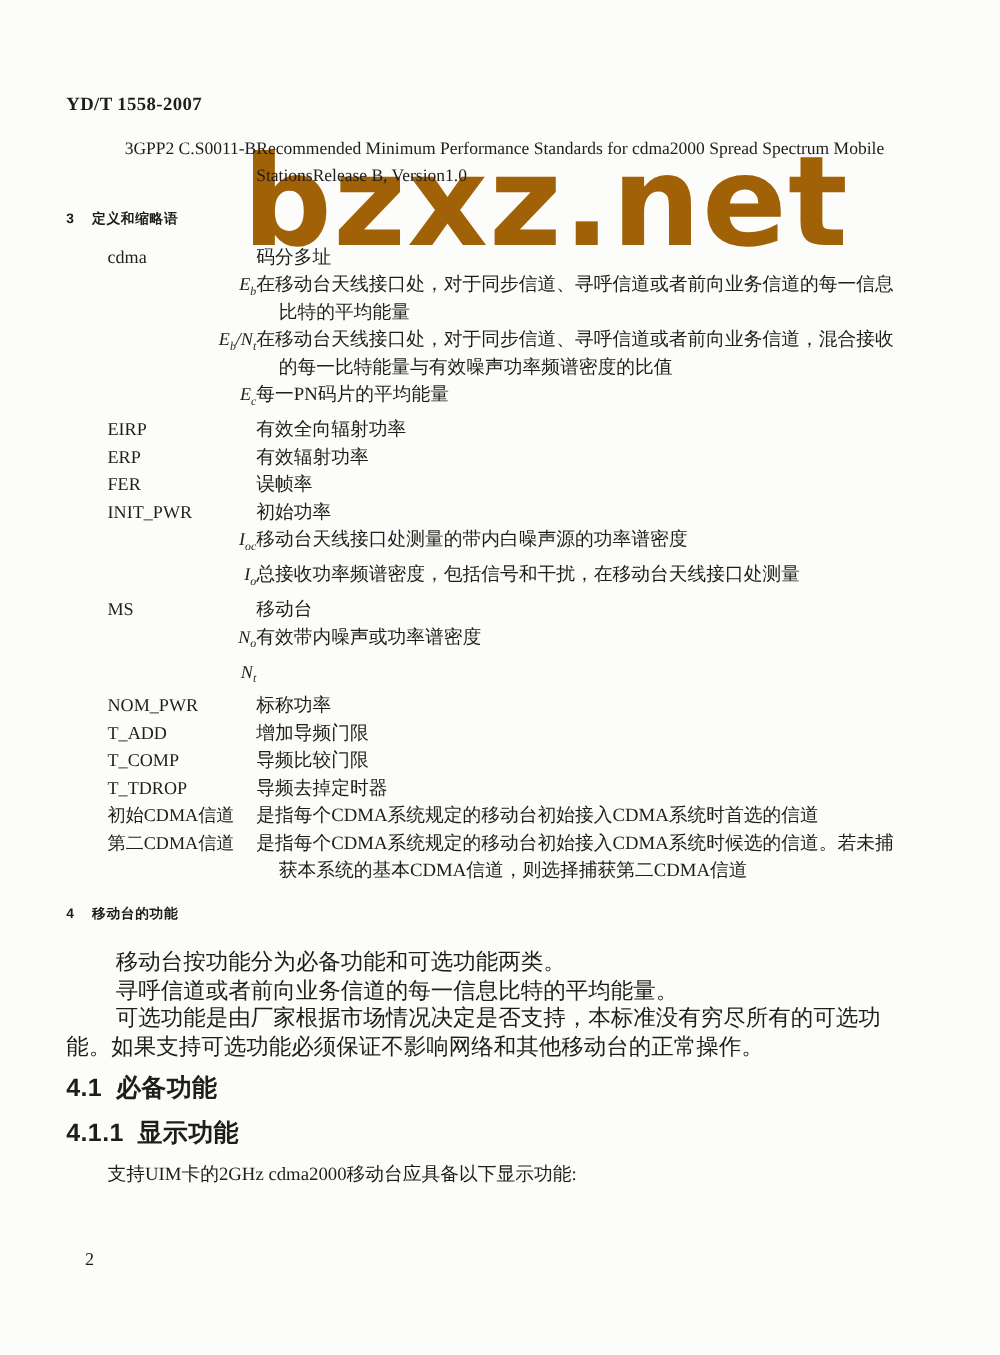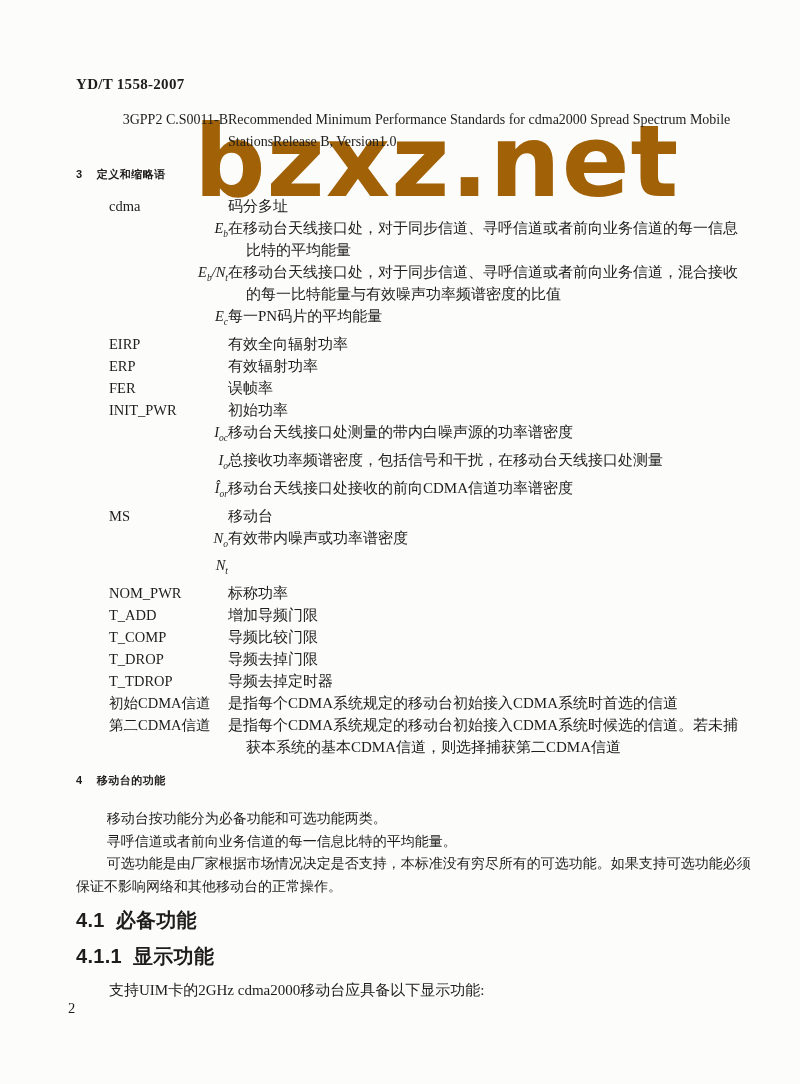--- a/index.html
+++ b/index.html
@@ -19,21 +19,21 @@
     font-family:"DejaVu Sans", sans-serif;
     font-weight:bold;
     font-size:100px;
     line-height:1;
     letter-spacing:1px;
     user-select:none;
     z-index:0;
   }
   .content{
     position:absolute;
-    left:76px;top:76px;
+    left:53px;top:76px;
     width:676px;
     z-index:1;
   }
   .doc-number{
     font-size:15px;
     font-weight:bold;
     letter-spacing:.3px;
     margin:0 0 16px 0;
   }
   .ref-row{
@@ -65,21 +65,21 @@
     white-space:nowrap;
   }
   .term.it{font-style:italic;text-align:right;}
   .term sub{font-size:9.5px;font-style:inherit;}
   .def{
     flex:1;min-width:0;
     padding-left:18px;text-indent:-18px;
   }
   .paras{margin:20px 0 8px 0;}
   .para{
-    font-size:14px;
+    font-size:18px;
     line-height:22.5px;
     text-indent:2.2em;
     margin:0;
   }
   .sub-heading{
     font-size:20px;
     font-weight:bold;
     font-family:"Liberation Sans", sans-serif;
     margin:9px 0 9px 0;
     letter-spacing:.3px;
@@ -153,24 +153,20 @@
         </div>
         <div class="def-row">
           <span class="term it"><span>I</span><sub>oc</sub></span>
           <span class="def">移动台天线接口处测量的带内白噪声源的功率谱密度</span>
         </div>
         <div class="def-row">
           <span class="term it"><span>I</span><sub>o</sub></span>
           <span class="def">总接收功率频谱密度，包括信号和干扰，在移动台天线接口处测量</span>
         </div>
         <div class="def-row">
-          <span class="term it"><span>Î</span><sub>or</sub></span>
-          <span class="def">移动台天线接口处接收的前向CDMA信道功率谱密度</span>
-        </div>
-        <div class="def-row">
           <span class="term"><span>MS</span></span>
           <span class="def">移动台</span>
         </div>
         <div class="def-row">
           <span class="term it"><span>N</span><sub>o</sub></span>
           <span class="def">有效带内噪声或功率谱密度</span>
         </div>
         <div class="def-row">
           <span class="term it"><span>N</span><sub>t</sub></span>
         </div>
@@ -178,24 +174,20 @@
           <span class="term"><span>NOM_PWR</span></span>
           <span class="def">标称功率</span>
         </div>
         <div class="def-row">
           <span class="term"><span>T_ADD</span></span>
           <span class="def">增加导频门限</span>
         </div>
         <div class="def-row">
           <span class="term"><span>T_COMP</span></span>
           <span class="def">导频比较门限</span>
-        </div>
-        <div class="def-row">
-          <span class="term"><span>T_DROP</span></span>
-          <span class="def">导频去掉门限</span>
         </div>
         <div class="def-row">
           <span class="term"><span>T_TDROP</span></span>
           <span class="def">导频去掉定时器</span>
         </div>
         <div class="def-row">
           <span class="term"><span>初始CDMA信道</span></span>
           <span class="def">是指每个CDMA系统规定的移动台初始接入CDMA系统时首选的信道</span>
         </div>
         <div class="def-row">

